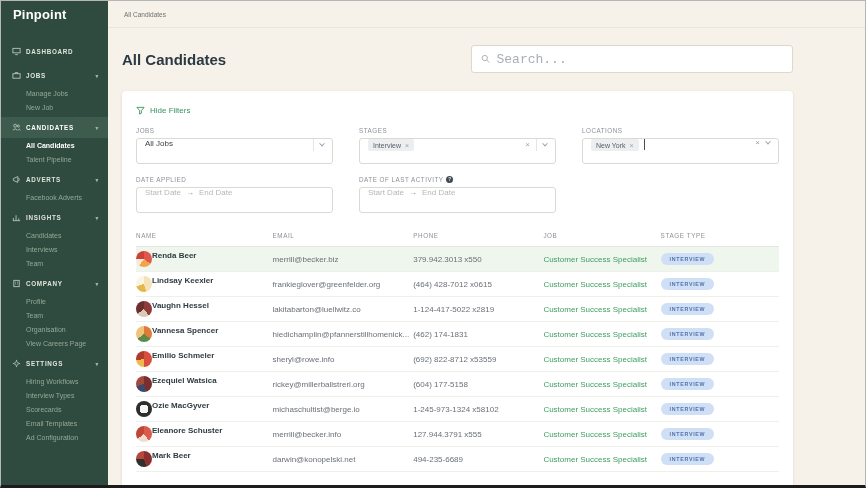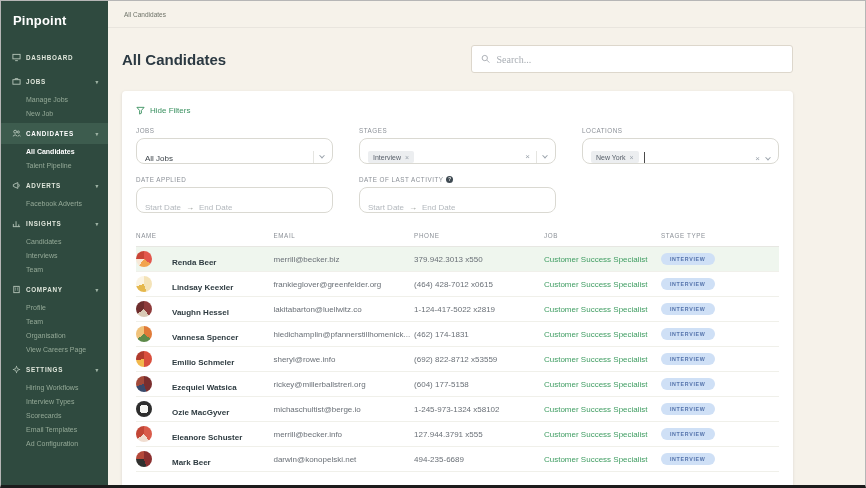--- a/index.html
+++ b/index.html
@@ -1,62 +1,62 @@
 <!DOCTYPE html>
 <html><head>
 <meta charset="utf-8">
 <style>
   *{box-sizing:border-box;margin:0;padding:0}
   body{font-family:"Liberation Sans",sans-serif;background:#e8e8e8}
   .screen{width:866px;height:488px;background:#f6f2ea;border:1px solid #b6b6b6;border-bottom:3px solid #1c1c1c;display:flex;overflow:hidden}
 
   
-  .sidebar{width:107px;flex:none;background:#2f4a3f;color:#fff;padding-top:10px;overflow:hidden}
+  .sidebar{width:107px;flex:none;background:#2f4a3f;color:#fff;padding-top:4px;overflow:hidden}
   .logo{padding:2px 12px 16px;font-size:13px;font-weight:bold;letter-spacing:.2px}
   .nav-head{display:flex;align-items:center;gap:5px;padding:6px 9px 6px 11px;margin-top:3px;font-size:6.3px;font-weight:bold;letter-spacing:.7px;color:#dfe6db;cursor:pointer}
   .nav-head.active{background:#3d5c4e;color:#fff}
   .nicon{width:9px;height:9px;flex:none}
   .nicon *{stroke:#b7c6ba;fill:none;stroke-width:1}
   .caret{margin-left:auto;font-size:5.5px;color:#9db2a3}
   .nav-sub{padding:3.5px 8px 3.5px 25px;font-size:7px;color:#94a997;cursor:pointer}
   .nav-sub.active{color:#fff;font-weight:bold}
 
   
   .main{flex:1;display:flex;flex-direction:column;overflow:hidden}
   .topbar{height:26px;flex:none;display:flex;align-items:center;padding:0 16px;font-size:6.5px;color:#6e7268;box-shadow:0 1px 0 rgba(0,0,0,.05)}
   .content{flex:1;display:flex;flex-direction:column;padding:12px 72px 0 14px;overflow:hidden}
   .page-head{display:flex;align-items:center;justify-content:space-between;margin:6px 0 18px}
   .page-title{font-size:15px;font-weight:bold;color:#2b3942}
   .searchbox{width:322px;height:28px;background:#fff;border:1px solid #ddd7cc;border-radius:3px;display:flex;align-items:center;padding:0 9px;gap:6px}
-  .searchbox input{border:0;outline:0;background:transparent;font-size:10px;color:#444;width:100%;font-family:Liberation Serif, serif}
+  .searchbox input{border:0;outline:0;background:transparent;font-size:13px;color:#444;width:100%;font-family:Liberation Mono, monospace}
   .searchbox input::placeholder{color:#a9aeb4}
 
   
   .card{flex:1;background:#fff;border-radius:4px 4px 0 0;box-shadow:0 1px 3px rgba(60,60,60,.15);padding:10px 14px 12px;overflow:hidden}
   .filters-toggle{display:inline-flex;align-items:center;gap:5px;color:#3a9160;font-size:8px;margin:2px 0 12px;cursor:pointer}
   .fgrid{display:grid;grid-template-columns:1fr 1fr 1fr;column-gap:26px;row-gap:12px;margin-bottom:14px}
   .flabel{display:flex;align-items:center;gap:3px;font-size:6.3px;letter-spacing:.5px;color:#8b9097;margin-bottom:4px}
-  .finput{height:26px;border:1px solid #dad9d2;border-radius:8px;display:flex;align-items:flex-end;padding:0 8px;font-size:8px;color:#3d444a;gap:5px;background:#fff}
+  .finput{height:26px;border:1px solid #dad9d2;border-radius:3px;display:flex;align-items:flex-start;padding:0 8px;font-size:8px;color:#3d444a;gap:5px;background:#fff}
   .fright{margin-left:auto;display:flex;align-items:center;gap:6px}
   .vsep{width:1px;height:12px;background:#e5e5e1}
   .chev{width:4px;height:4px;border-right:1.2px solid #9aa2ab;border-bottom:1.2px solid #9aa2ab;transform:rotate(45deg) translate(-1px,-1px)}
   .xicon{color:#9aa2ab;font-size:8px;line-height:1}
   .tag{display:inline-flex;align-items:center;gap:4px;background:#eceef0;border-radius:2px;padding:2.5px 5px;font-size:7px;color:#59616b}
   .tag .xicon{font-size:7px}
   .cursorbar{width:1px;height:11px;background:#4a4a4a}
   .ph{color:#b3b8bd}
   .arrow{color:#8f958f;font-size:8px}
   .info{width:7px;height:7px;border-radius:50%;background:#3f4a52;color:#fff;font-size:4.5px;display:inline-flex;align-items:center;justify-content:center;font-weight:bold}
 
   
   table{width:100%;border-collapse:collapse}
   th{font-size:6.3px;font-weight:normal;color:#8b9097;letter-spacing:.6px;text-align:left;padding:5px 4px 7px 0;border-bottom:1px solid #e7e7e2}
   td{padding:4px 4px 4px 0;border-bottom:1px solid #f0f0ea;font-size:8px;color:#6a7077;vertical-align:middle}
   tr.hl td{background:#eff6ee}
-  .namecell{display:flex;align-items:flex-end;gap:20px}
+  .namecell{display:flex;align-items:flex-start;gap:0}
   .avatar{width:16px;height:16px;border-radius:50%;flex:none}
   .cname{color:#2e3b41;font-weight:bold}
   .joblink{color:#3f9d62;cursor:pointer}
   .badge{display:inline-block;background:#cfe0f6;color:#5372ab;font-size:5.3px;font-weight:bold;letter-spacing:.7px;padding:3px 9px;border-radius:8px;text-transform:uppercase}
 
   .av1{background:conic-gradient(#e2574c 0 35%,#f2a44d 35% 60%,#f7e8d8 60% 75%,#c94436 75%)}
   .av2{background:conic-gradient(#f4e3b8 0 45%,#e5b84d 45% 70%,#fbf4e4 70%)}
   .av3{background:conic-gradient(#8e3b3b 0 40%,#d9c9b5 40% 65%,#6e2d2d 65%)}
   .av4{background:conic-gradient(#e07b39 0 35%,#5d8a4a 35% 65%,#f0c27a 65%)}
   .av5{background:conic-gradient(#d94f3d 0 50%,#f2b84c 50% 72%,#b03a2c 72%)}

